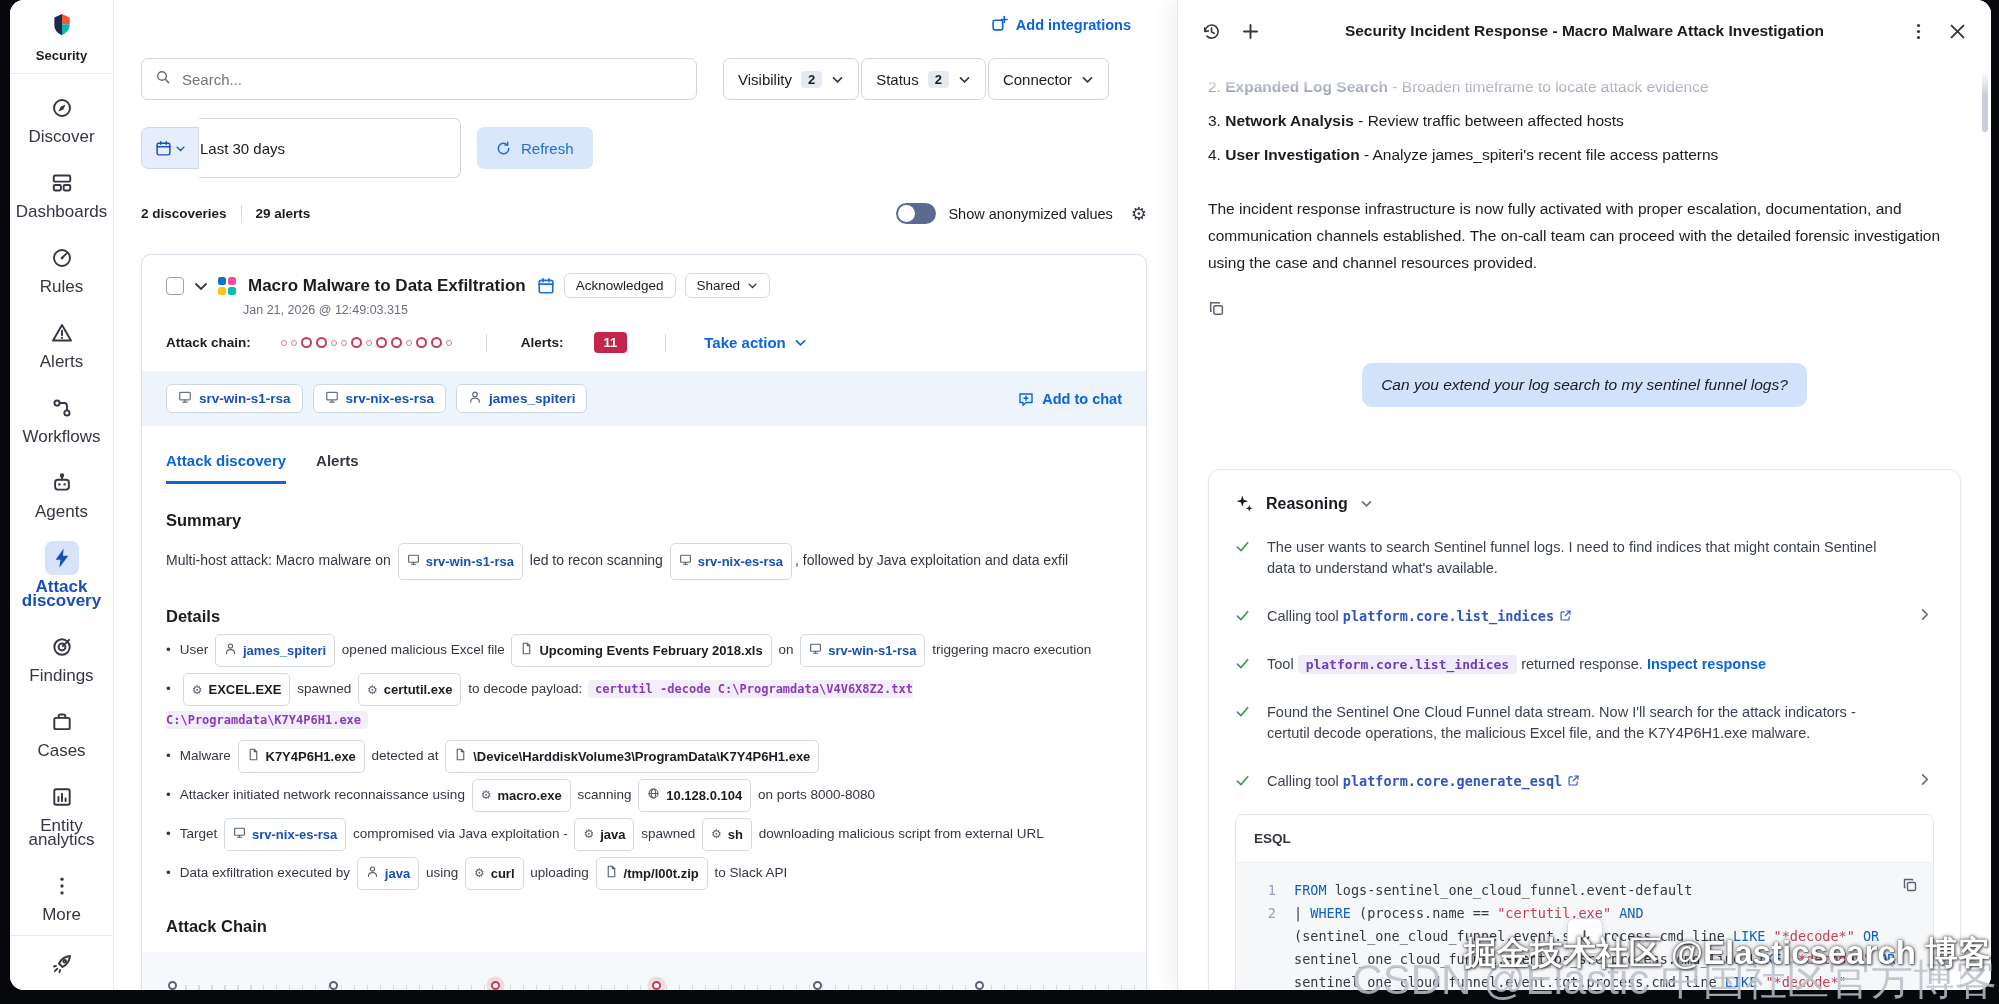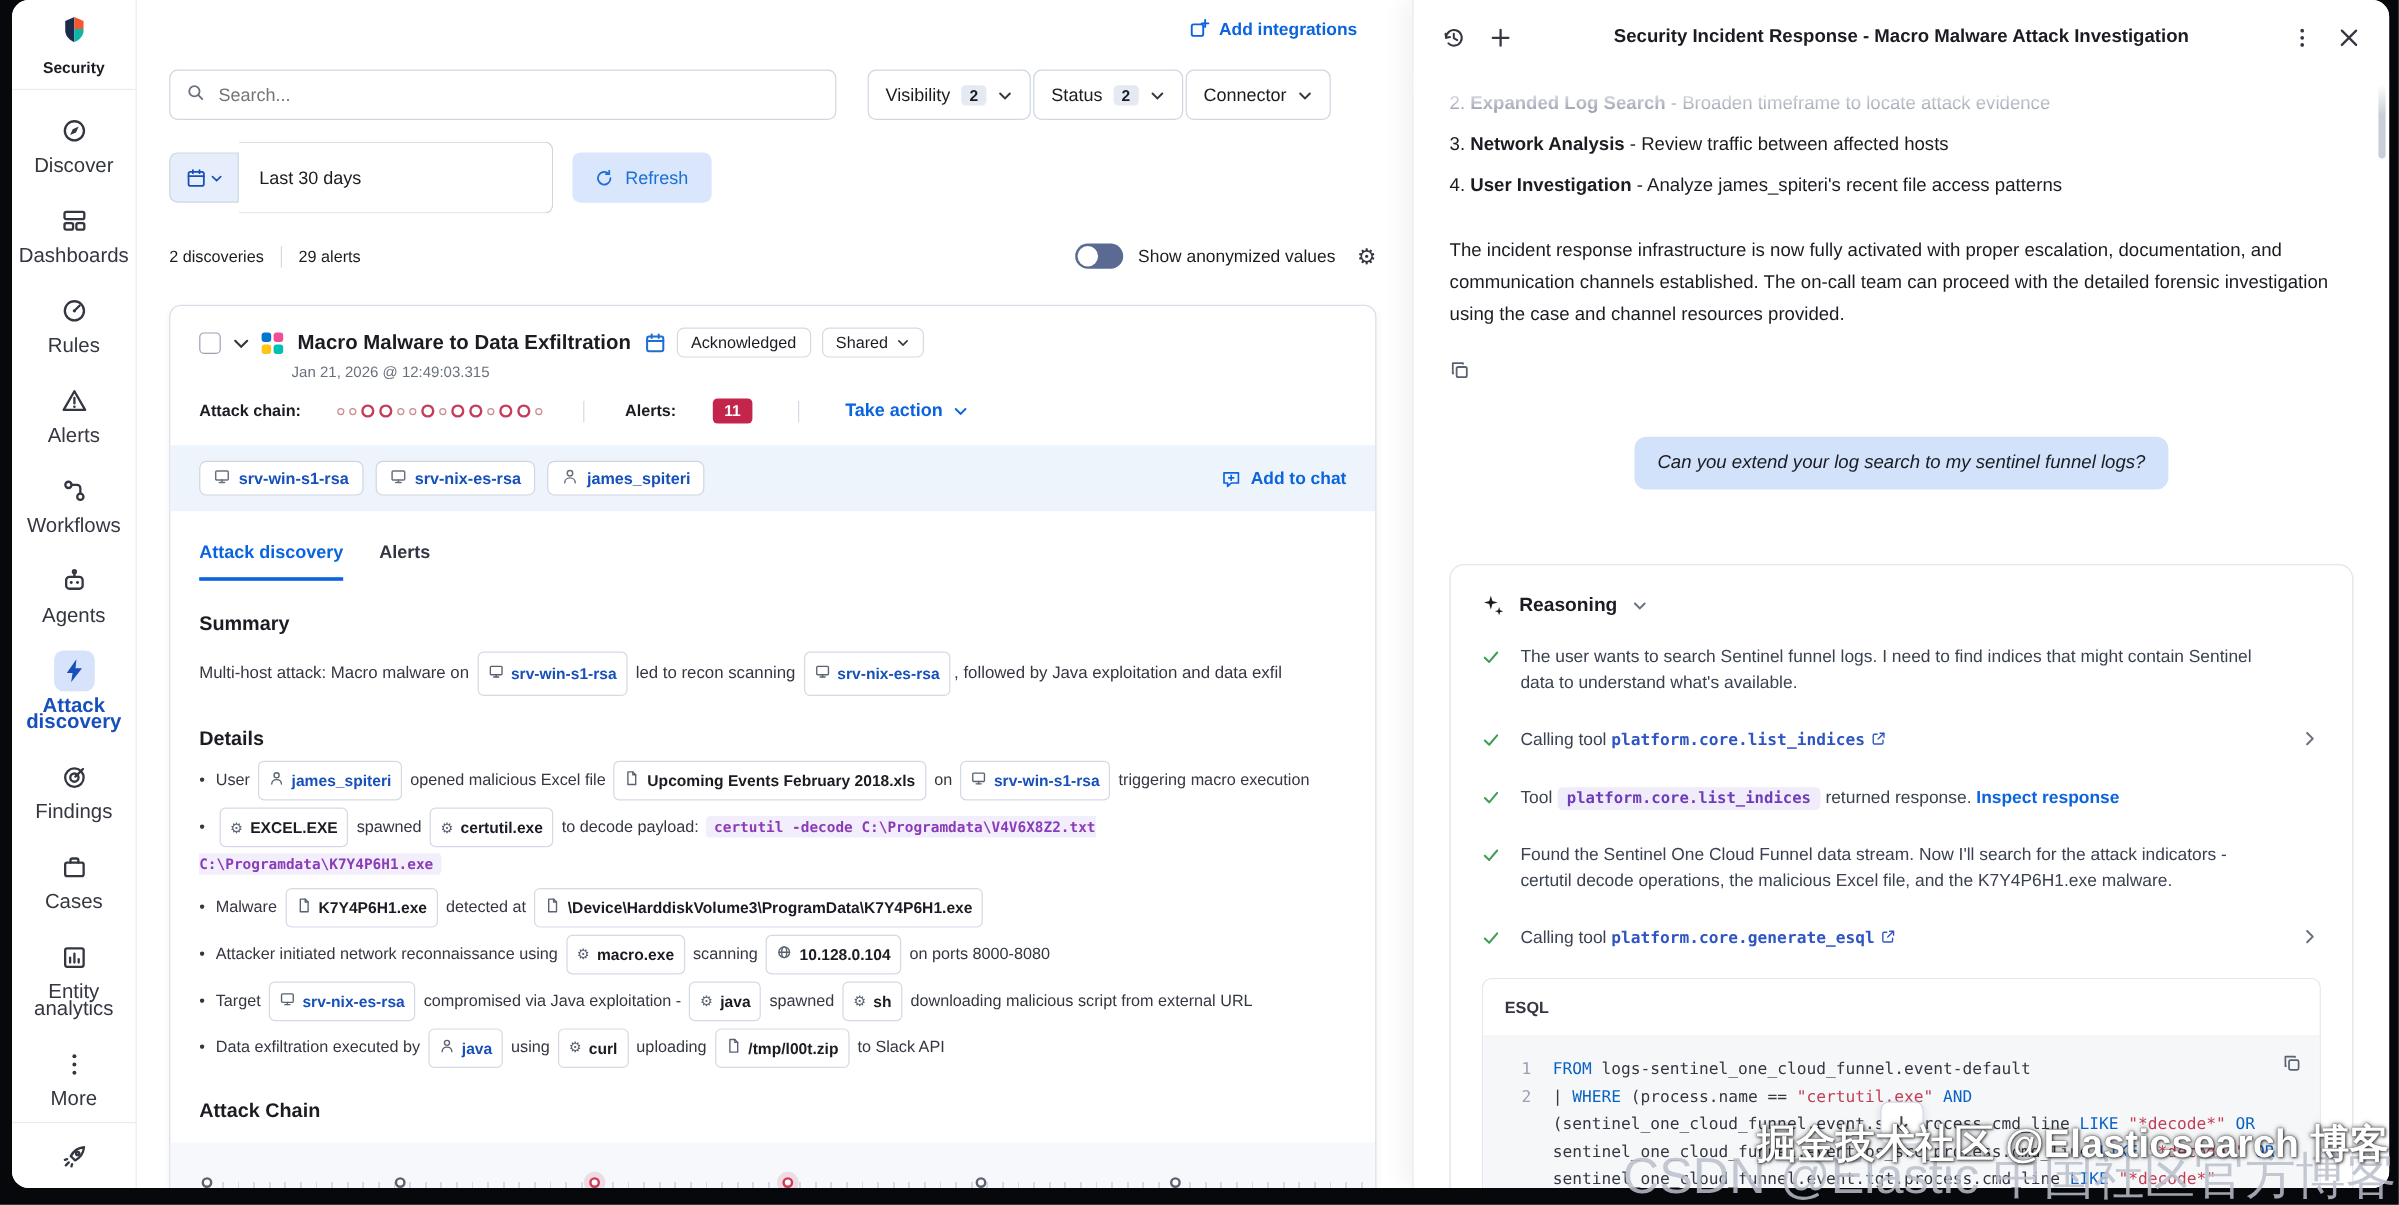--- a/index.html
+++ b/index.html
@@ -51,29 +51,29 @@
             display:flex; align-items:center; gap:9px; font-size:15px; color:#1a1c21; cursor:pointer; }
   .filter .count { background:#e4e9f2; border-radius:4px; padding:1px 7px; font-size:13px; font-weight:600; }
   .filter svg { width:13px; height:13px; color:#343741; }
 
   .date-row { display:flex; align-items:center; margin-top:18px; }
   .date-btn { width:58px; height:42px; background:#e7eefb; border:1px solid #cfd6e2;
               border-radius:7px 0 0 7px; display:flex; align-items:center; justify-content:center;
               gap:3px; color:#1750ba; cursor:pointer; }
   .date-btn svg.cal { width:17px; height:17px; } .date-btn svg.ch { width:11px; height:11px; }
   .date-input { width:262px; height:60px; border:1px solid #cfd6e2; border-left:none;
-                border-radius:0 7px 7px 0; display:flex; align-items:center; padding:0 17px;
+                border-radius:0 7px 7px 0; display:flex; align-items:center; padding:0 1px;
                 font-size:15px; color:#1a1c21; }
   .refresh-btn { margin-left:16px; height:42px; padding:0 19px; background:#d9e6fb; color:#1d6fd4;
                  border-radius:7px; display:flex; align-items:center; gap:10px; font-size:15px;
                  font-weight:500; cursor:pointer; }
   .refresh-btn svg { width:15px; height:15px; }
 
   .stats-row { display:flex; align-items:center; margin-top:25px; }
-  .stat { font-size:13.5px; font-weight:400; color:#1a1c21; }
+  .stat { font-size:13.5px; font-weight:700; color:#1a1c21; }
   .vdiv { width:1px; height:18px; background:#d3dae6; margin:0 14px; }
   .stats-right { margin-left:auto; display:flex; align-items:center; gap:12px; }
   .toggle { width:40px; height:21px; border-radius:11px; background:#5a6a92; position:relative; cursor:pointer; }
   .toggle .knob { position:absolute; left:2px; top:2px; width:17px; height:17px; border-radius:50%; background:#fff; }
   .toggle-label { font-size:14.5px; color:#1a1c21; }
   .gear-glyph { font-size:18px; color:#343741; margin-left:6px; cursor:pointer; line-height:1; }
 
   
   .card { margin-top:30px; border:1px solid #d9dee8; border-radius:10px; background:#fff;
           box-shadow:0 2px 6px rgba(20,30,60,.05); overflow:hidden; }

